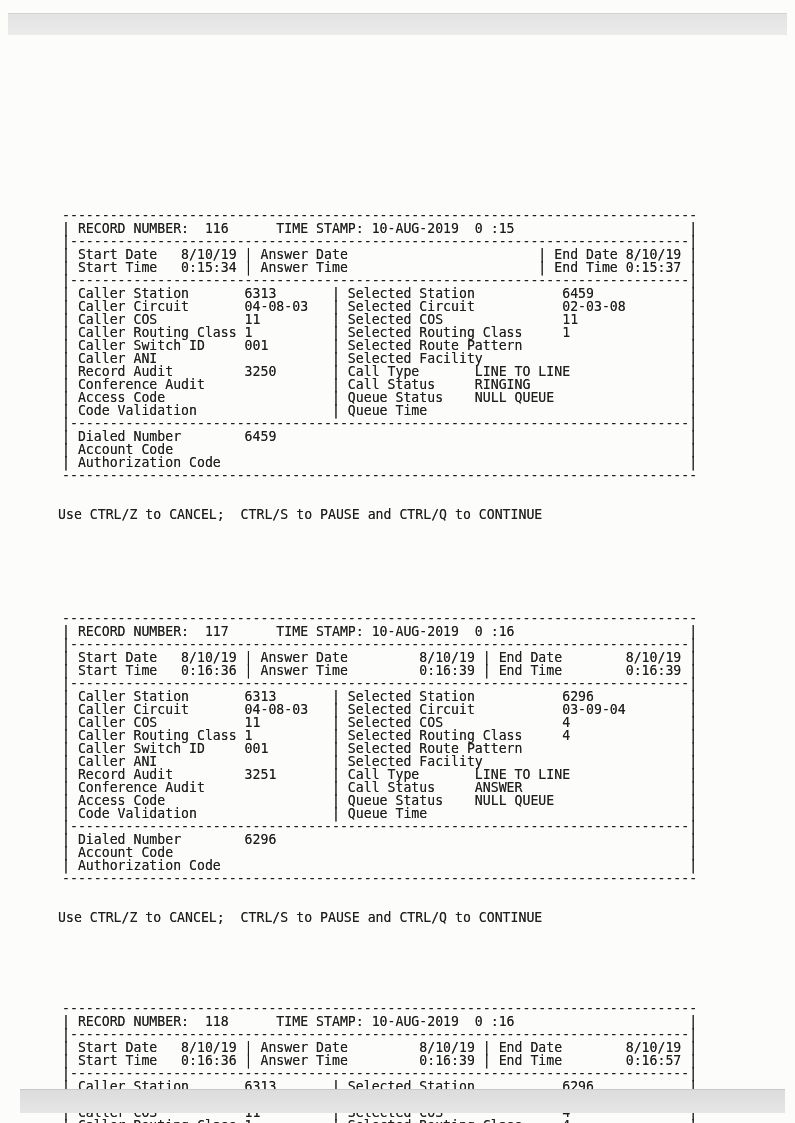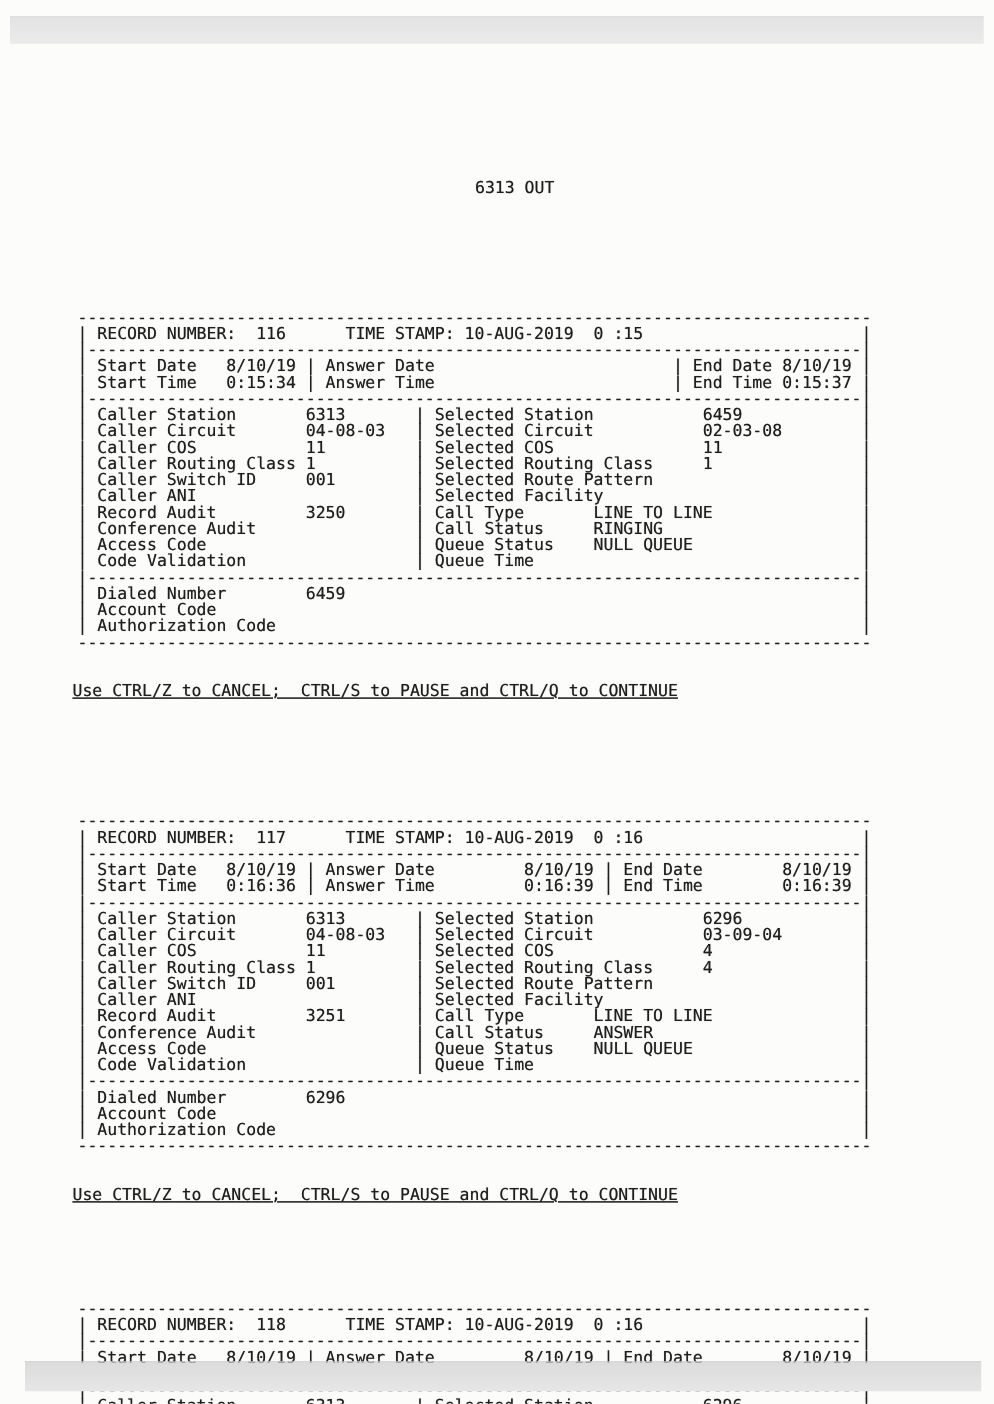--- a/index.html
+++ b/index.html
@@ -29,33 +29,32 @@
     border-top: 1px solid #c9c9c9;
   }
   .content {
     position: absolute;
     left: 62px; top: 118px; width: 680px;
     white-space: pre;
     text-shadow: 0 0 0.6px rgba(25,25,25,0.65);
   }
   .line { height: 13px; }
   .title { padding-left: 318px; }
-  .hint { margin-left: -4px; text-decoration: underline; }
+  .hint { margin-left: -4px; }
   .gap2 { height: 26px; }
   .gap1 { height: 13px; }
   pre.record { margin: 0; font: inherit; white-space: pre; }
 </style>
 </head>
 <body>
 
 <div class="page">
   <div class="scan-bar top"></div>
 
   <div class="content">
-    <div class="line title">6313 OUT</div>
     <div class="gap2"></div>
 
     <pre class="record">--------------------------------------------------------------------------------
 | RECORD NUMBER:  116      TIME STAMP: 10-AUG-2019  0 :15                      |
 |------------------------------------------------------------------------------|
 | Start Date   8/10/19 | Answer Date                        | End Date 8/10/19 |
 | Start Time   0:15:34 | Answer Time                        | End Time 0:15:37 |
 |------------------------------------------------------------------------------|
 | Caller Station       6313       | Selected Station           6459            |
 | Caller Circuit       04-08-03   | Selected Circuit           02-03-08        |

